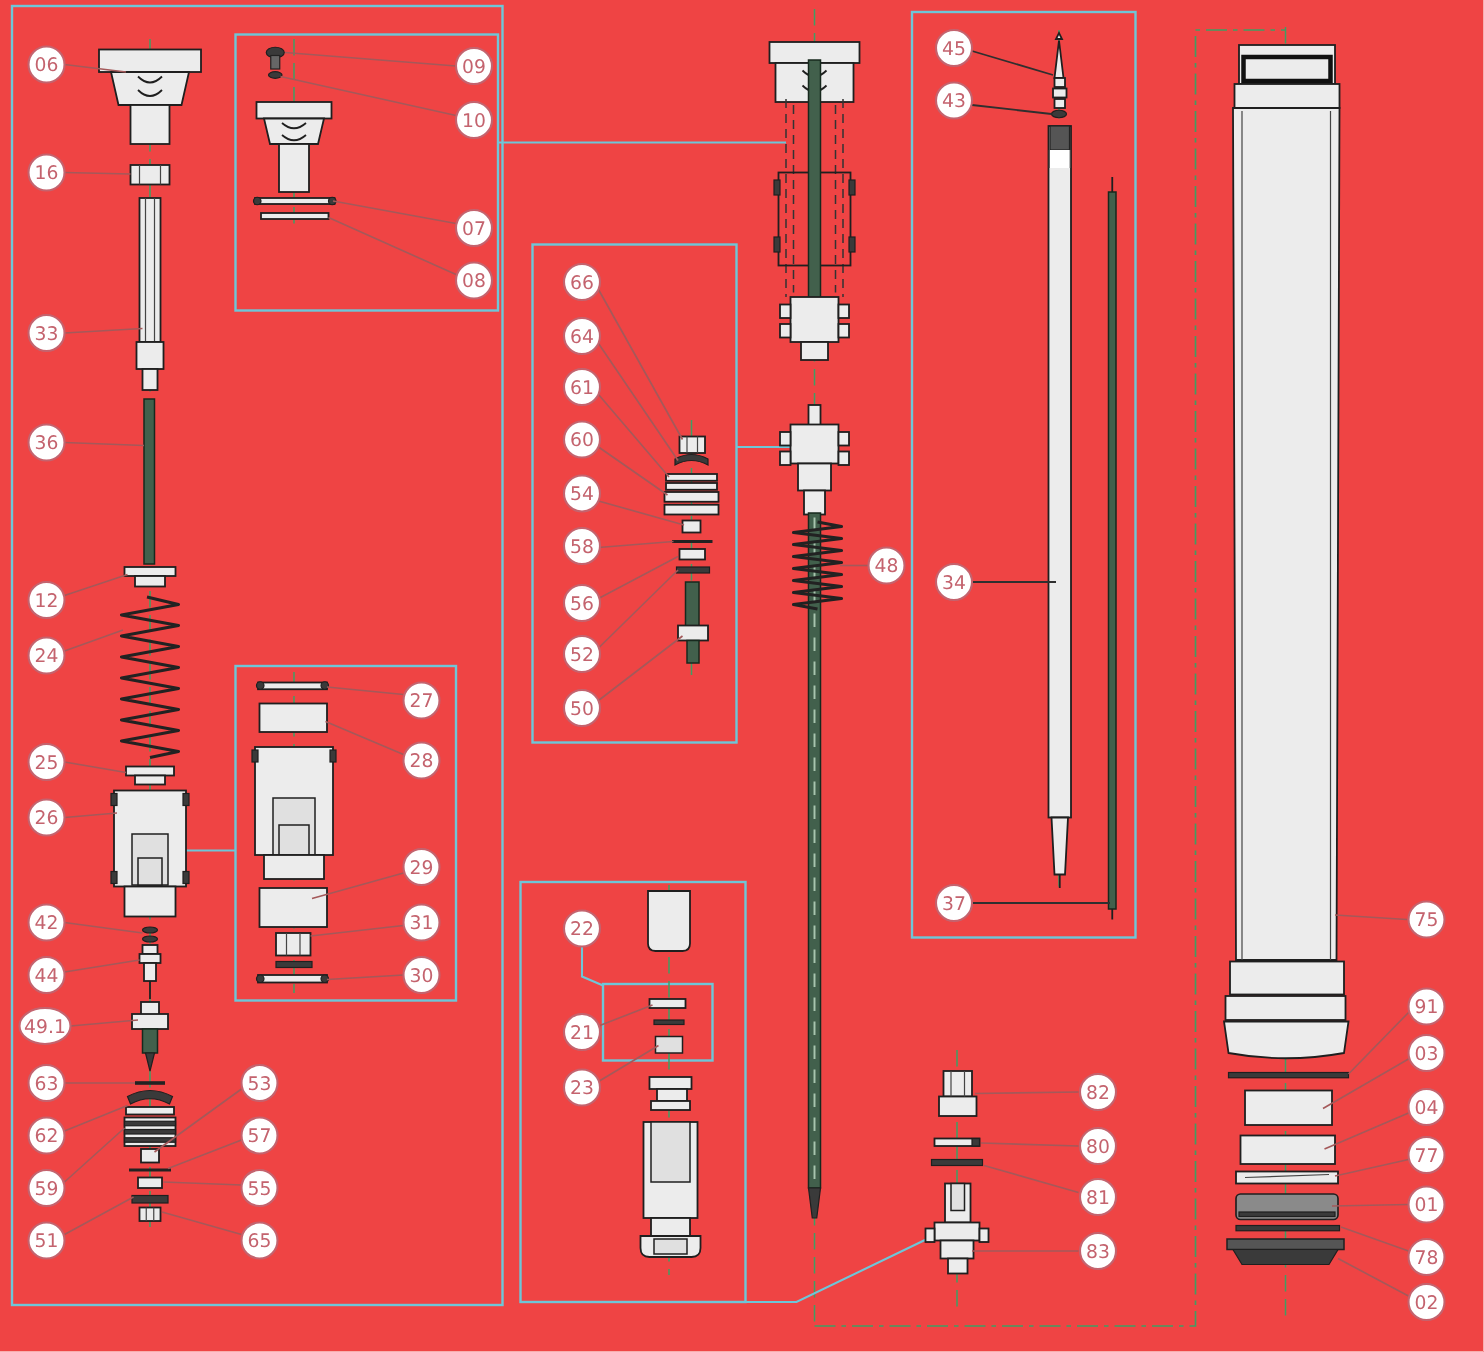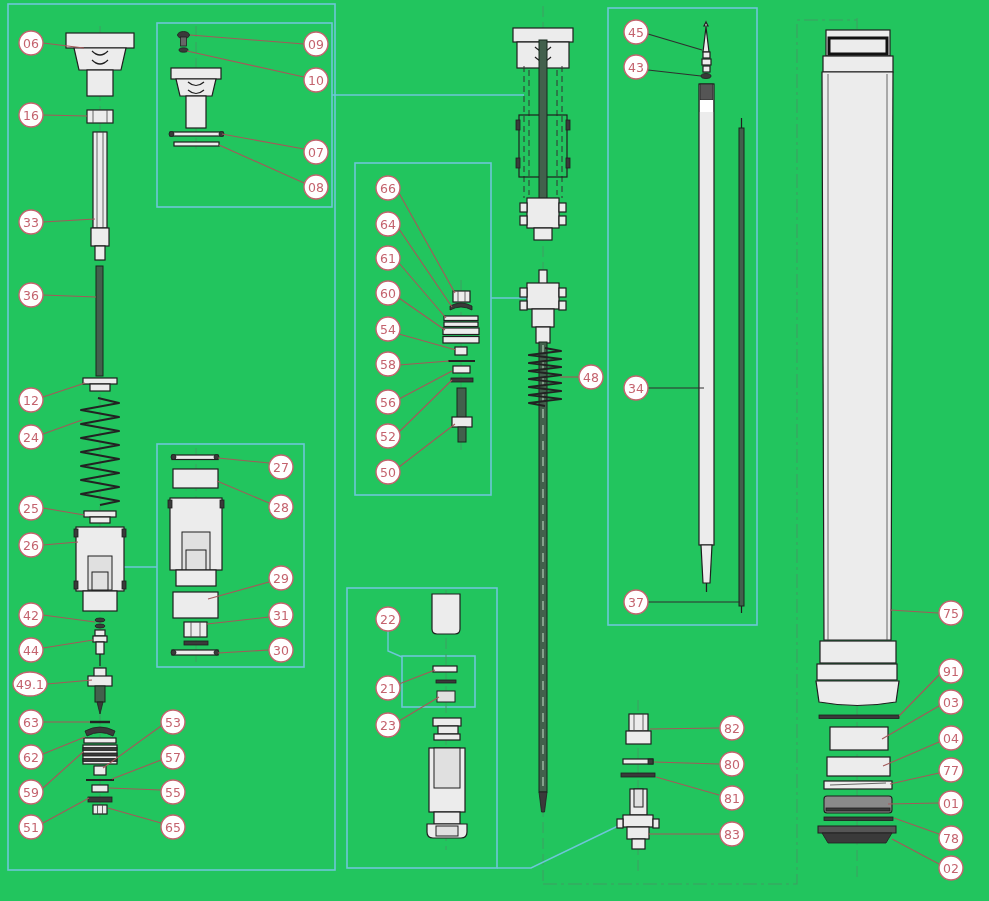--- a/index.html
+++ b/index.html
@@ -1,16 +1,16 @@
 <!DOCTYPE html>
 <html><head>
 <meta charset="utf-8">
 <style>
   html,body{margin:0;padding:0;background:#ffffff;}
-  .stage{width:989px;height:901px;position:relative;background:#22c55e;font-family:"DejaVu Sans",sans-serif;}
+  .stage{width:989px;height:901px;position:relative;background:#ef4444;font-family:"DejaVu Sans",sans-serif;}
   svg{display:block;}
   .box{fill:none;stroke:#6ec6d8;stroke-width:1.6;}
   .conn{fill:none;stroke:#6ec6d8;stroke-width:1.4;}
   .cl{fill:none;stroke:#3f9e63;stroke-width:1;stroke-dasharray:11 5;}
   .cldd{fill:none;stroke:#3f9e63;stroke-width:1.1;stroke-dasharray:14 4 3 4;}
   .leader-red{fill:none;stroke:#a4595a;stroke-width:1.1;}
   .leader-dark{fill:none;stroke:#2f2f2f;stroke-width:1.2;}
   .co{fill:#ffffff;stroke:#c4636e;stroke-width:1.4;}
   .cot{fill:#c4636e;font-size:12.5px;text-anchor:middle;font-family:"DejaVu Sans",sans-serif;}
   .p{fill:#ececec;stroke:#1f1f1f;stroke-width:1.2;}

